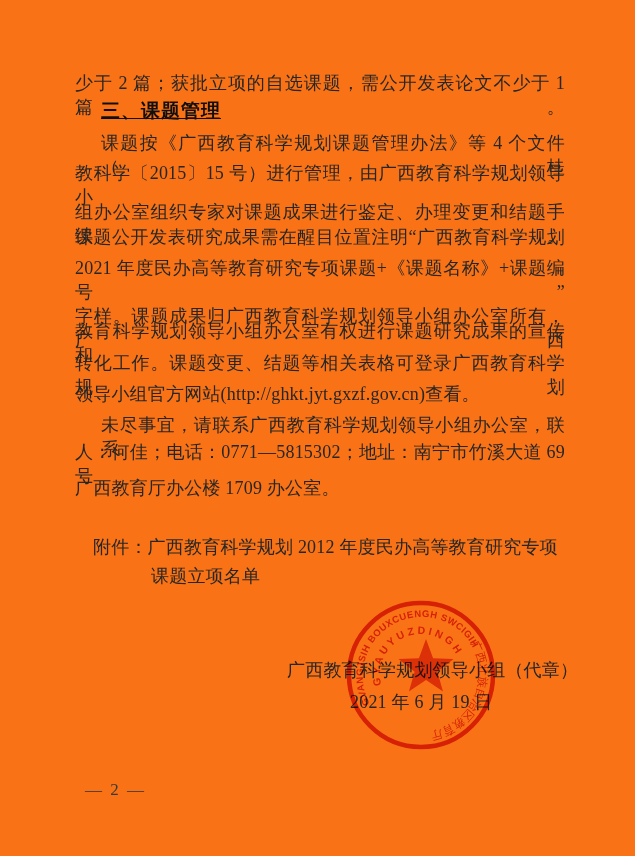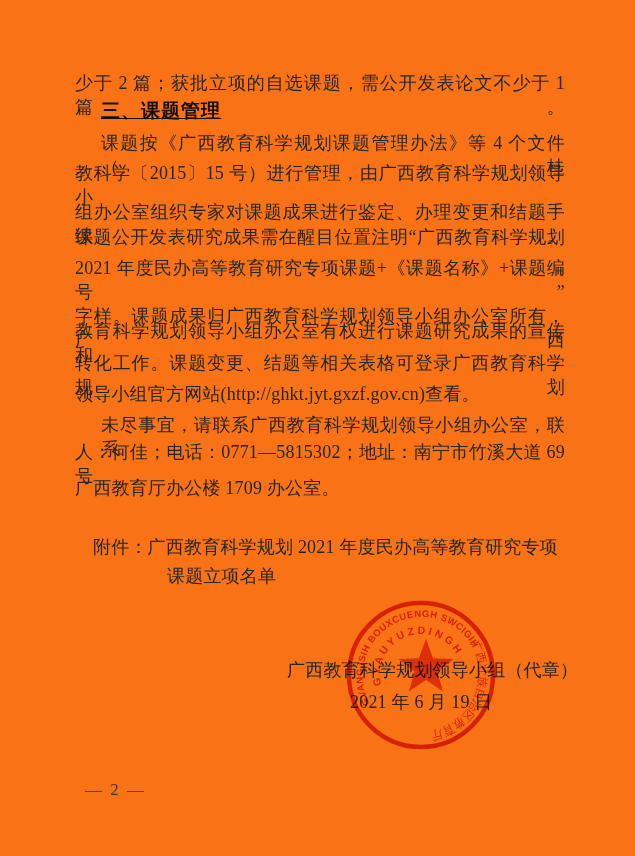--- a/index.html
+++ b/index.html
@@ -14,21 +14,21 @@
     font-size:18px;line-height:24px;color:#262626;
     letter-spacing:.2px;
   }
   .j{text-align:justify;text-align-last:justify;}
   .ind{padding-left:26px;width:464px;}
   .heading{
     font-family:"Liberation Sans","DejaVu Sans",sans-serif;
     font-weight:bold;font-size:19px;color:#0f0f0f;letter-spacing:1px;text-decoration:underline;
   }
   .att1{left:93px;width:500px;}
-  .att2{left:167px;width:420px;}
+  .att2{left:151px;width:420px;}
   .sig{left:287px;width:320px;}
   .date{left:350px;width:220px;}
   .pageno{
     position:absolute;left:85px;top:780px;width:80px;
     font-size:17px;color:#3a3a3a;letter-spacing:2px;
   }
   .seal{
     position:absolute;left:340px;top:595px;width:165px;height:165px;
     mix-blend-mode:multiply;opacity:.93;
   }
@@ -60,21 +60,21 @@
   <div class="ln j" style="top:256px">2021 年度民办高等教育研究专项课题+《课题名称》+课题编号”</div>
   <div class="ln j" style="top:304px">字样。课题成果归广西教育科学规划领导小组办公室所有，广西</div>
   <div class="ln j" style="top:319px">教育科学规划领导小组办公室有权进行课题研究成果的宣传和</div>
   <div class="ln j" style="top:351px">转化工作。课题变更、结题等相关表格可登录广西教育科学规划</div>
   <div class="ln j ind" style="top:413px">未尽事宜，请联系广西教育科学规划领导小组办公室，联系</div>
 
   <div class="ln" style="top:382px">领导小组官方网站(http://ghkt.jyt.gxzf.gov.cn)查看。</div>
   <div class="ln j" style="top:440px">人：何佳；电话：0771—5815302；地址：南宁市竹溪大道 69 号</div>
   <div class="ln" style="top:476px">广西教育厅办公楼 1709 办公室。</div>
 
-  <div class="ln att1" style="top:535px">附件：广西教育科学规划 2021 年度民办高等教育研究专项</div>
+  <div class="ln att1" style="top:535px">附件：广西教育科学规划 2012 年度民办高等教育研究专项</div>
   <div class="ln att2" style="top:564px">课题立项名单</div>
 
   <div class="ln sig" style="top:658px">广西教育科学规划领导小组（代章）</div>
   <div class="ln date" style="top:690px">2021 年 6 月 19 日</div>
 
   <svg class="seal" viewBox="0 0 165 165" aria-hidden="true">
     <defs>
       <path id="ringPath" d="M 35.8,117.9 A 59,59 0 0 1 126.2,42.1 A 59,59 0 0 1 35.8,117.9"></path>
       <path id="innerPath" d="M 49.6,106.4 A 41,41 0 0 1 112.4,53.6 A 41,41 0 0 1 49.6,106.4"></path>
     </defs>

